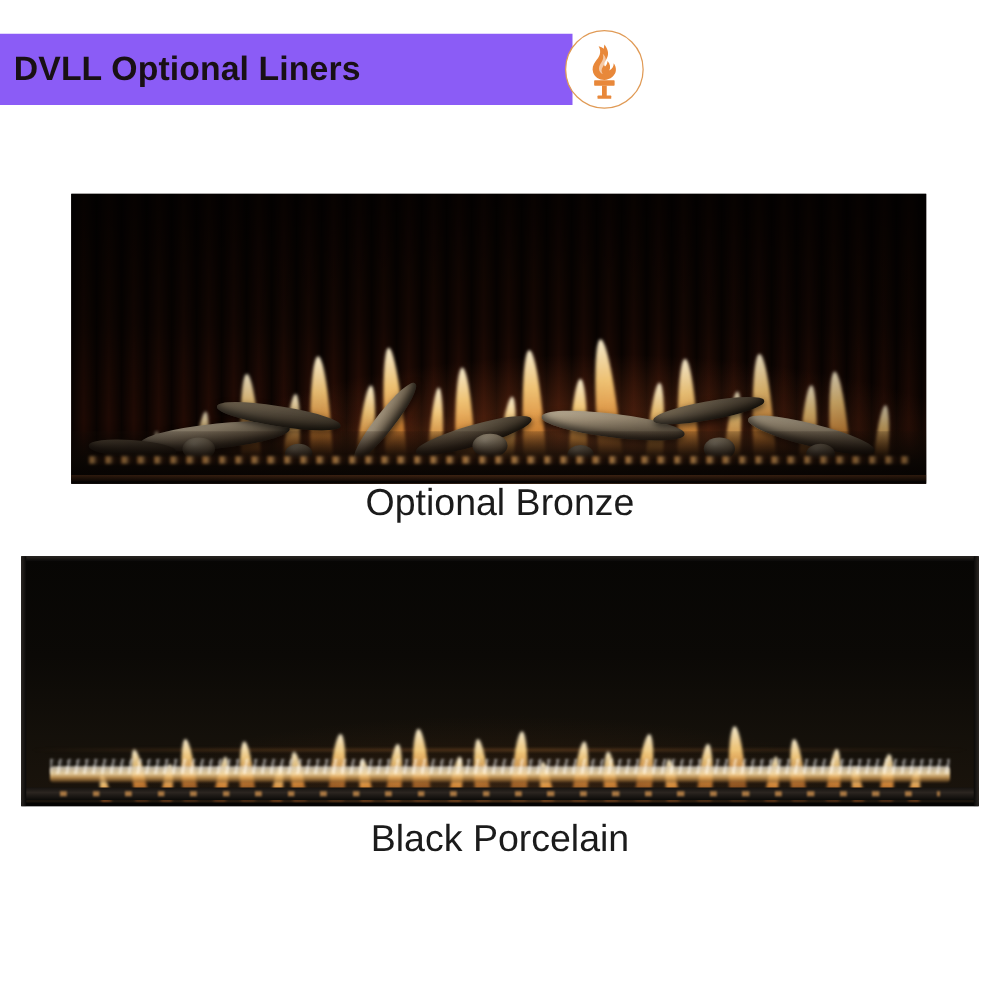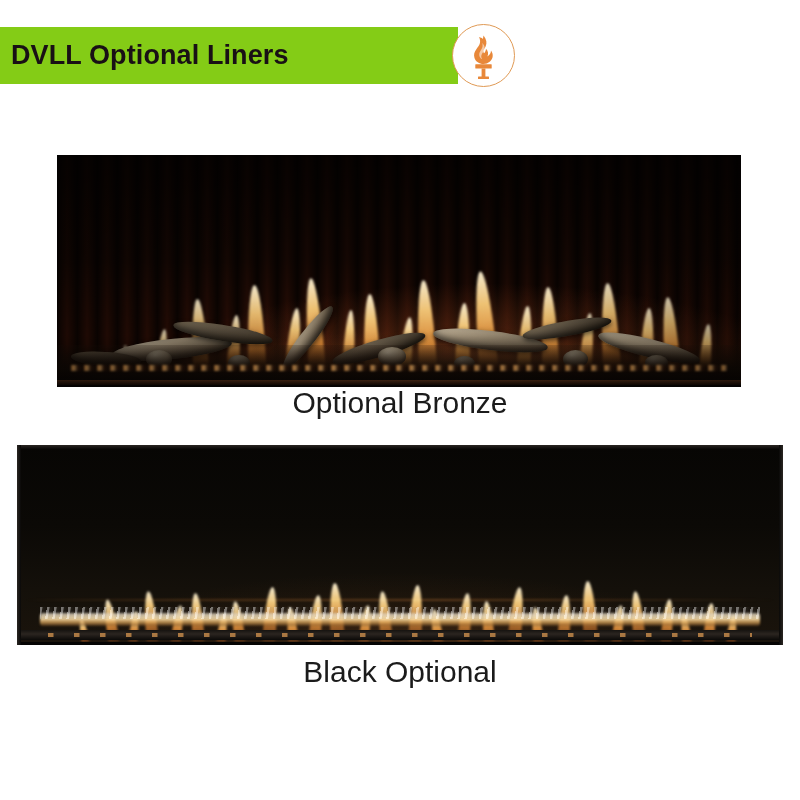--- a/index.html
+++ b/index.html
@@ -18,21 +18,21 @@
     background: #ffffff;
   }
 
   
   .header {
     position: absolute;
     left: 0;
     top: 27px;
     width: 458px;
     height: 57px;
-    background: #84cc16;
+    background: #8b5cf6;
     display: flex;
     align-items: center;
   }
   .header-title {
     font-size: 27px;
     font-weight: bold;
     color: #191015;
     letter-spacing: 0.1px;
     padding-left: 11px;
     white-space: nowrap;
@@ -366,13 +366,13 @@
     <div class="bp-trough"></div>
     <div class="bp-trough-dots"></div>
     <div class="bp-floor"></div>
 
     <div class="bp-frame-t"></div>
     <div class="bp-frame-l"></div>
     <div class="bp-frame-r"></div>
   </div>
 </div>
 
-<div class="caption cap-2">Black Optional</div>
+<div class="caption cap-2">Black Porcelain</div>
 
 </body></html>

